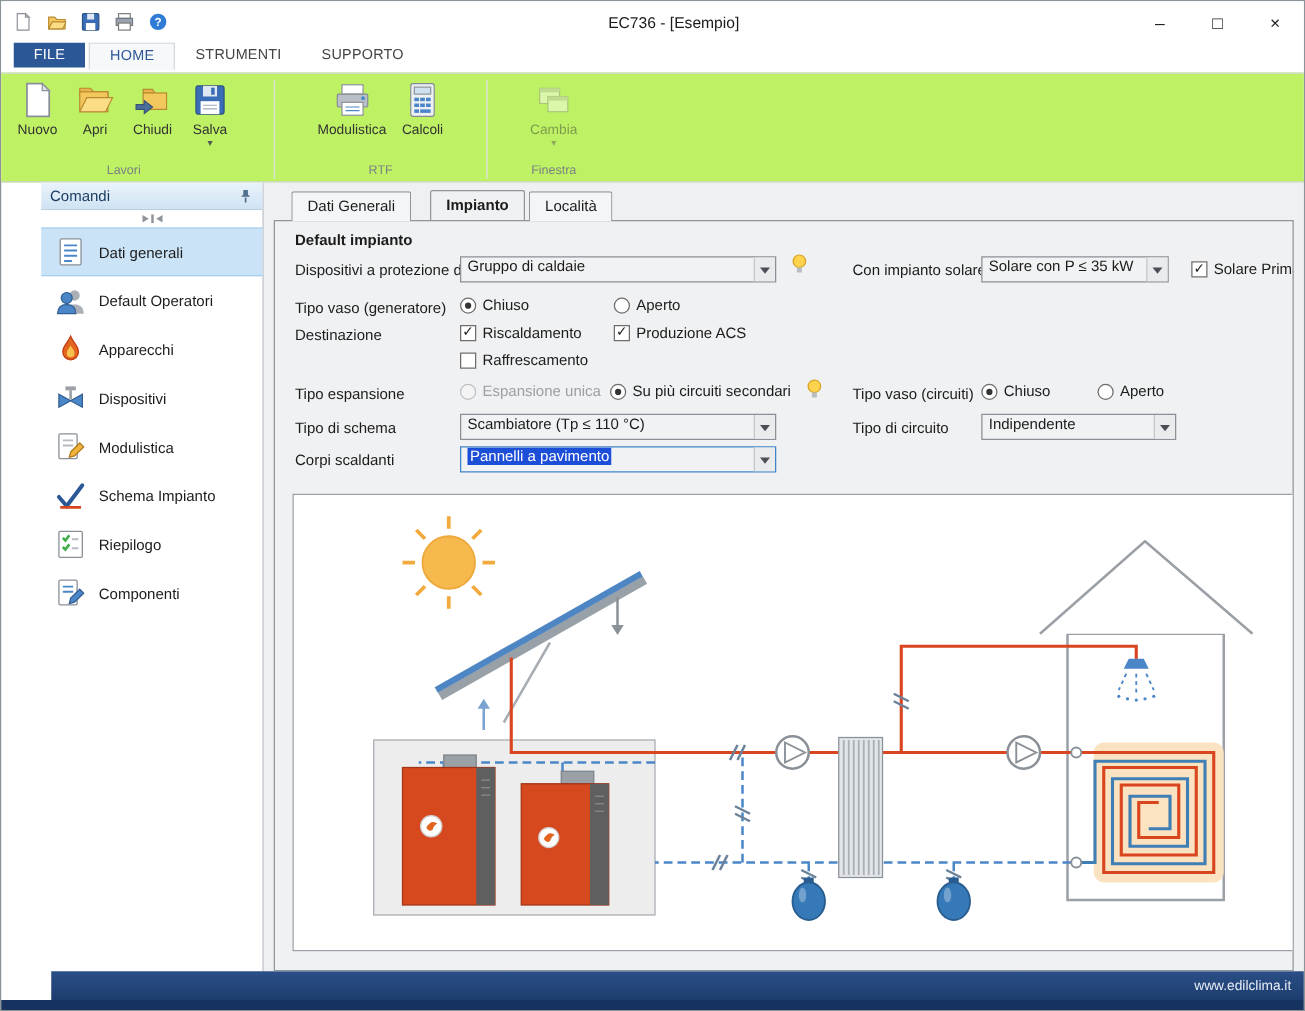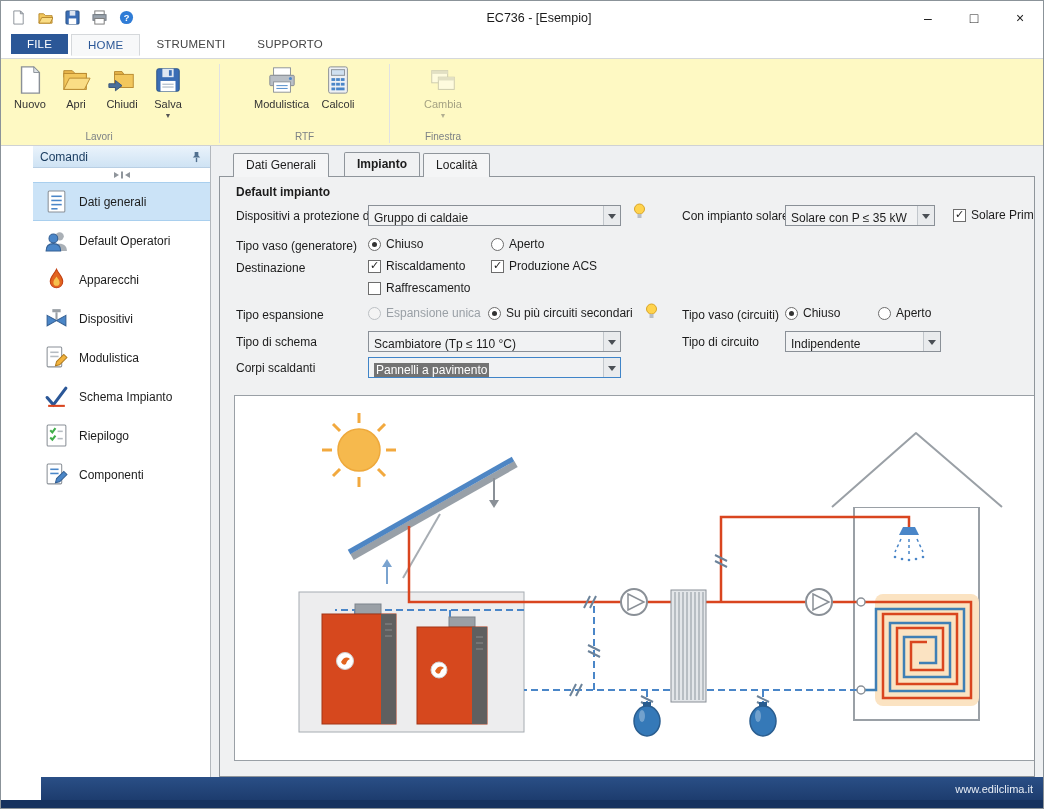--- a/index.html
+++ b/index.html
@@ -15,21 +15,21 @@
   .win-controls { position:absolute; right:0; top:0; height:33px; display:flex; z-index:2; }
   .win-controls span { width:46px; height:33px; display:flex; align-items:center; justify-content:center; font-size:14px; color:#222; }
 
   
   .ribbon-tabs { height:24px; background:#fff; display:flex; align-items:flex-start; padding-left:10px; }
   .rtab { padding:4px 16px 4px; font-size:11.5px; color:#444; letter-spacing:.2px; }
   .rtab.file { background:#2b5797; color:#fff; margin-right:3px; }
   .rtab.active { color:#2b5797; background:#f7f8f9; border:1px solid #d5d8db; border-bottom:1px solid #f7f8f9; margin-bottom:-1px; }
 
   
-  .ribbon { height:88px; background:#fef9c3; border-top:1px solid #d5d8db; border-bottom:1px solid #cfd2d5; display:flex; padding:2px 2px 0 4px;gap:24px; }
+  .ribbon { height:88px; background:#bef264; border-top:1px solid #d5d8db; border-bottom:1px solid #cfd2d5; display:flex; padding:2px 2px 0 4px;gap:24px; }
   .rgroup { display:flex; flex-direction:column; padding:0 2px; }
   .rg-buttons { flex:1; display:flex; align-items:stretch; }
   .rbtn { min-width:46px; padding:4px 6px 1px; display:flex; flex-direction:column; align-items:center; gap:3px; font-size:11px; color:#333; border-radius:3px; }
   .rbtn svg { width:30px; height:30px; }
   .rbtn .dd { font-size:7px; color:#555; line-height:5px; }
   .rbtn.disabled { opacity:.45; filter:grayscale(.8); }
   .rg-label { height:16px; font-size:10px; color:#7c8186; text-align:center; padding-top:2px; }
   .rsep { width:1px; background:#e0e2e4; margin:3px 2px 2px; }
 
   
@@ -45,26 +45,26 @@
   .main { flex:1; display:flex; flex-direction:column; background:#eef0f2; padding:6px 8px 0 8px; overflow:hidden; }
   .doc-tabs { display:flex; margin-left:14px; position:relative; z-index:2; }
   .dtab { padding:4px 12px 3px; border:1px solid #8f959b; border-bottom:none; background:#f4f5f6; margin-right:3px; border-radius:2px 2px 0 0; position:relative; top:1px; }
   .dtab.active { background:#f0f1f2; font-weight:bold; top:0; padding-bottom:5px; z-index:3;margin-left:12px; }
   .panel { flex:1; border:1px solid #8f959b; background:#f0f1f2; position:relative; overflow:hidden; }
 
   
   .form { position:relative; height:216px; }
   .flabel { position:absolute; white-space:nowrap; color:#1c1c1c; }
   .ftitle { position:absolute; left:16px; top:8px; font-weight:bold; }
-  .combo { position:absolute; height:21px; background:#f1f2f3; border:1px solid #8a9097; display:flex; align-items:flex-end; }
+  .combo { position:absolute; height:21px; background:#f1f2f3; border:1px solid #8a9097; display:flex; align-items:flex-start; }
   .combo .val { flex:1; padding:0 5px; white-space:nowrap; overflow:hidden; }
   .combo .drop { width:17px; align-self:stretch; border-left:1px solid #c2c7cc; background:#e9ebed; display:flex; align-items:center; justify-content:center; }
   .combo .drop::after { content:""; border:4px solid transparent; border-top:5px solid #4a4f55; margin-top:5px; }
   .combo.focused { border-color:#3f84c8; }
-  .combo.focused .val span { background:#737373; color:#fff; padding:0 2px; }
+  .combo.focused .val span { background:#1d4ed8; color:#fff; padding:0 2px; }
   .radio, .check { position:absolute; display:inline-flex; align-items:center; gap:5px; white-space:nowrap; }
   .radio .dot { width:13px; height:13px; border-radius:50%; border:1px solid #6d6d6d; background:#fff; position:relative; }
   .radio.checked .dot::after { content:""; position:absolute; left:3px; top:3px; right:3px; bottom:3px; border-radius:50%; background:#343434; }
   .radio.disabled { color:#9aa0a6; }
   .radio.disabled .dot { border-color:#bcc0c4; background:#f4f4f4; }
   .check .box { width:13px; height:13px; border:1px solid #6d6d6d; background:#fff; display:flex; align-items:center; justify-content:center; font-size:11px; font-weight:bold; color:#222; }
   .check.checked .box::before { content:"✓"; margin-top:-1px; }
   .bulb { position:absolute; width:15px; height:17px; }
 
   .diagram { position:absolute; left:14px; top:218px; width:820px; height:366px; background:#fff; border:1px solid #9aa0a6; }

